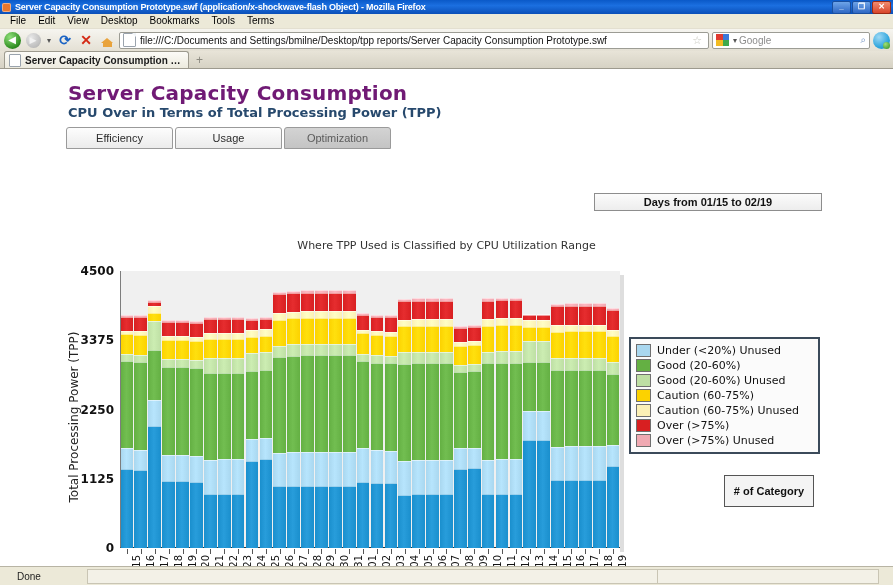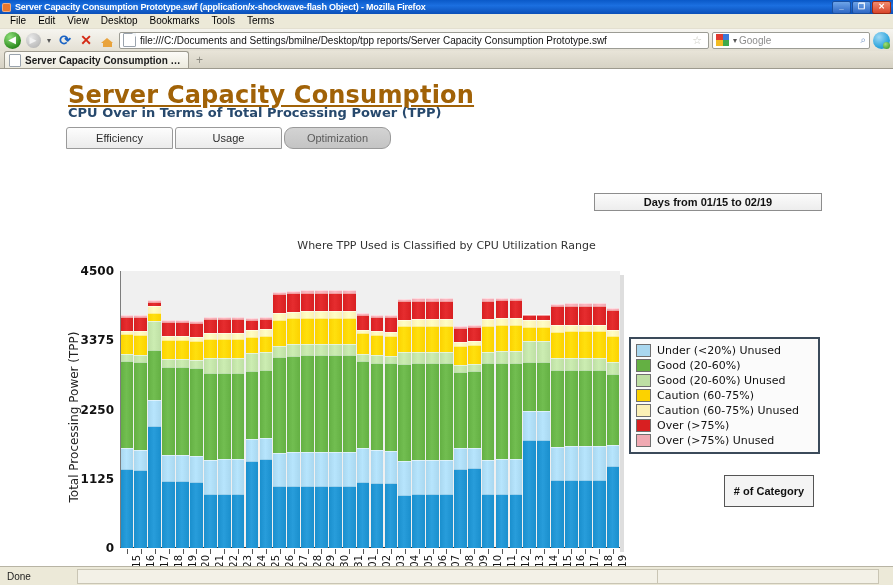--- a/index.html
+++ b/index.html
@@ -78,32 +78,32 @@
   .tab{height:17px;background:linear-gradient(to bottom,#fcfbf7,#eceade);
        border:1px solid #9d9a8e;border-bottom:none;border-radius:3px 3px 0 0;
        display:flex;align-items:center;padding:0 6px 0 4px;max-width:185px;box-sizing:border-box;}
   .tab-fav{width:10px;height:11px;background:#fff;border:1px solid #9aa3ad;margin-right:4px;flex:0 0 auto;border-radius:1px;}
   .tab-label{font-size:10px;font-weight:bold;color:#1a1a1a;white-space:nowrap;overflow:hidden;text-overflow:ellipsis;}
   .tab-new{font-size:12px;color:#8c8a80;padding:0 7px;line-height:16px;}
 
   
   .content{flex:1 1 auto;background:#fff;position:relative;overflow:hidden;}
 
-  .app-title{position:absolute;left:68px;top:12px;font-size:24px;font-weight:bold;color:#a16207;
-             letter-spacing:0.2px;font-family:"DejaVu Sans", sans-serif;text-decoration:underline;}
+  .app-title{position:absolute;left:68px;top:12px;font-size:20px;font-weight:bold;color:#701a75;
+             letter-spacing:0.2px;font-family:"DejaVu Sans", sans-serif;}
   .app-sub{position:absolute;left:68px;top:36px;font-size:13px;font-weight:bold;color:#27496d;
            font-family:"DejaVu Sans", sans-serif;}
 
   .tabs{position:absolute;left:66px;top:58px;display:flex;}
   .vtab{width:107px;height:22px;border:1px solid #9a9a9a;box-sizing:border-box;
         display:flex;align-items:center;justify-content:center;
         font-size:11px;color:#2b2b2b;
         background:linear-gradient(to bottom,#fdfdfd,#ebebeb);
         border-radius:3px 3px 0 0;margin-right:2px;}
-  .vtab.active{background:linear-gradient(to bottom,#d3d3d3,#c4c4c4);color:#5b5b5b;border-radius:9px;}
+  .vtab.active{background:linear-gradient(to bottom,#d3d3d3,#c4c4c4);color:#5b5b5b;}
 
   .daterange{position:absolute;left:594px;top:124px;width:228px;height:18px;
     border:1px solid #8d8d8d;box-sizing:border-box;background:linear-gradient(to bottom,#fbfbfb,#ededed);
     display:flex;align-items:center;justify-content:center;font-size:11px;color:#111;font-weight:bold;}
 
   .chart-title{position:absolute;left:0;right:0;top:151px;text-align:center;
       font-size:13px;font-weight:bold;color:#111;font-family:"DejaVu Sans", sans-serif;}
   .chart-sub{position:absolute;left:0;right:0;top:170px;text-align:center;
       font-size:11px;color:#333;font-family:"DejaVu Sans", sans-serif;}
 
@@ -134,21 +134,21 @@
   .lrow{display:flex;align-items:center;height:15px;}
   .lsw{width:13px;height:11px;border:1px solid #6f6f6f;margin-right:6px;flex:0 0 auto;}
   .ltx{font-size:11px;color:#111;white-space:nowrap;font-family:"DejaVu Sans", sans-serif;}
 
   .servbox{position:absolute;left:724px;top:406px;width:88px;height:30px;
      border:1px solid #555;background:#f4f4f4;display:flex;align-items:center;justify-content:center;
      font-size:11px;color:#111;font-weight:bold;}
 
   
   .statuswrap{flex:0 0 18px;background:#ece9d8;border-top:1px solid #b8b4a4;display:flex;align-items:center;}
-  .statustext{font-size:10px;color:#222;padding-left:7px;flex:0 0 auto;width:70px;}
+  .statustext{font-size:10px;color:#222;padding-left:17px;flex:0 0 auto;width:70px;}
   .statusbox{flex:1 1 auto;height:13px;border:1px solid #c9c5b4;border-right:none;background:#f3f1e7;margin-right:0;}
   .statusbox2{width:220px;height:13px;border:1px solid #c9c5b4;background:#f3f1e7;}
   .grip{width:14px;height:14px;flex:0 0 auto;}
 </style>
 </head>
 <body>
 
 <div class="win">
 
   <div class="titlebar">

